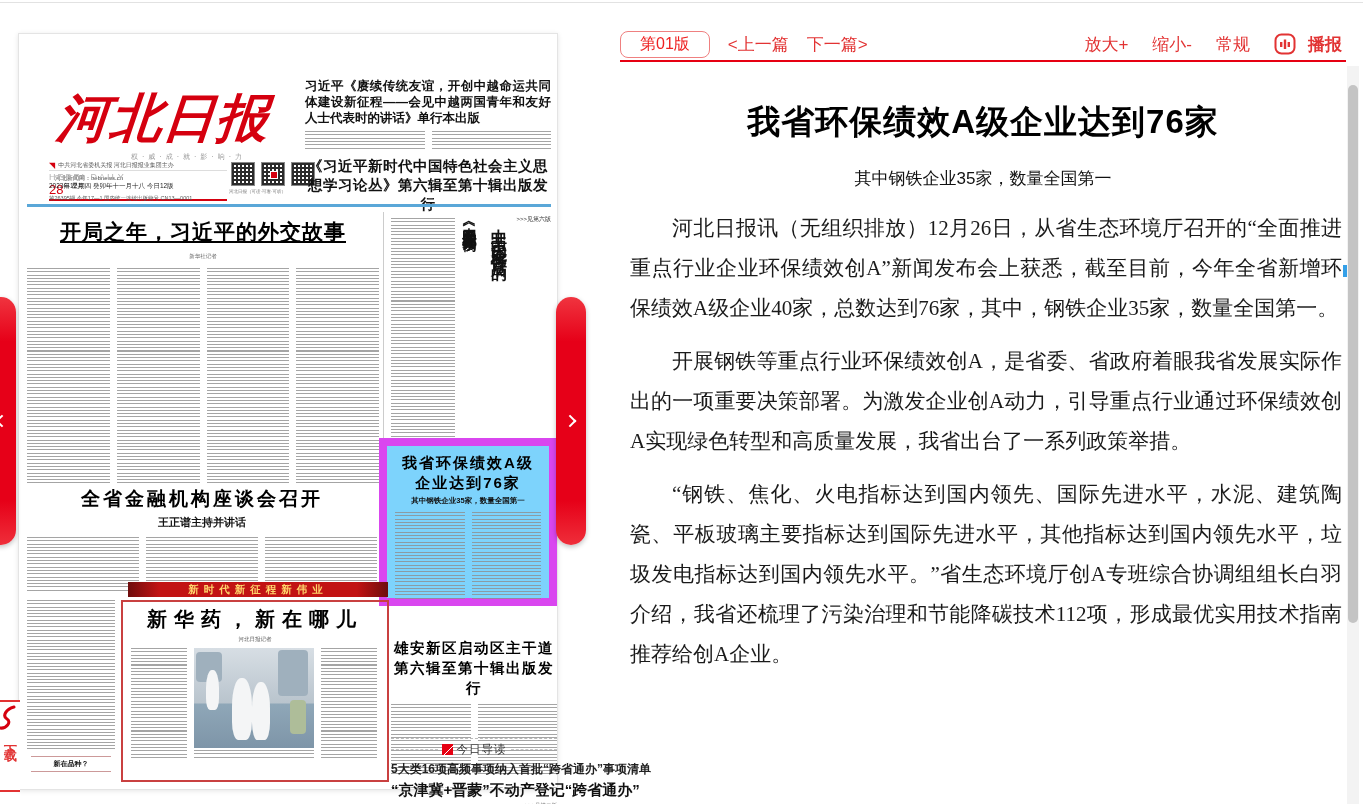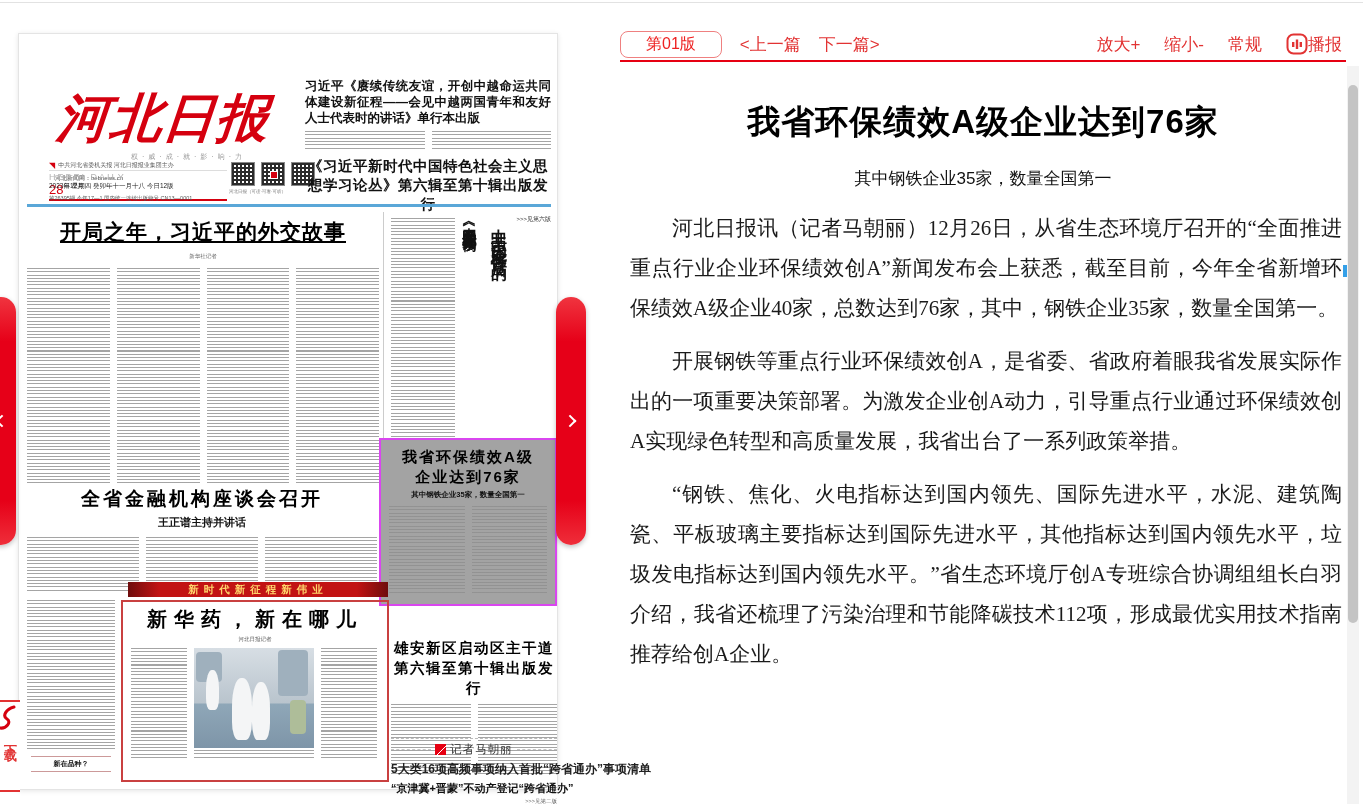--- a/index.html
+++ b/index.html
@@ -54,22 +54,22 @@
   .vdivider { left:364px; top:178px; width:1px; height:280px; background:#ccc; }
 
   .vstory { left:368px; top:176px; width:170px; height:226px; }
   .vs-body { left:4px; top:8px; width:64px; height:238px; }
   .vs-heads { left:74px; top:6px; height:214px; display:flex; flex-direction:row-reverse; gap:9px; }
   .vs-heads span { position:static; writing-mode:vertical-rl; font-weight:bold; color:#111; }
   .vs-l1 { font-size:16px; letter-spacing:4px; }
   .vs-l2 { font-size:14px; letter-spacing:1px; }
   .vs-note { left:4px; top:250px; width:160px; font-size:5.5px; font-weight:bold; color:#222; text-align:right; }
 
-  .selbox { left:360px; top:404px; width:178px; height:168px; background:#a3a3a3;
-    border:2px solid #d946ef; padding:7px 8px 5px; }
+  .selbox { left:360px; top:404px; width:178px; height:168px; background:#7dd3fc;
+    border:8px solid #d946ef; padding:7px 8px 5px; }
   .sel-l1,.sel-l2 { position:static; display:block; text-align:center; font-weight:bold;
     color:#000; font-size:15px; letter-spacing:2px; line-height:20px; }
   .sel-sub { position:static; display:block; text-align:center; font-weight:bold; font-size:7.5px;
     color:#111; margin-top:3px; }
   .sel-cols { position:static; margin-top:6px; height:88px; }
 
   .finance { left:8px; top:452px; width:350px; height:112px; }
   .fin-h { position:static; display:block; text-align:center; font-weight:bold; font-size:19px;
     color:#000; letter-spacing:3px; }
   .fin-sub { position:static; display:block; text-align:center; font-weight:bold; font-size:11px;
@@ -106,21 +106,21 @@
   .xa-cols { position:static; margin-top:6px; height:72px; }
 
   .guide { left:372px; top:704px; width:166px; height:50px; border-top:1px dashed #bbb;
     border-bottom:1px dashed #bbb; padding-top:3px; }
   .guide-labelrow { position:static; display:flex; align-items:center; gap:4px; }
   .guide-dash { position:static; flex:1; border-top:1px dashed #c6c6c6; }
   .guide-icon { position:static; width:11px; height:11px; background:linear-gradient(135deg,#e60012 55%,#fff 55%,#fff 62%,#e60012 62%); flex:none; }
   .guide-label { position:static; font-size:11.5px; color:#333; letter-spacing:1px; white-space:nowrap; }
   .guide-l1 { position:static; display:block; font-size:12px; font-weight:bold; color:#222;
     text-align:center; margin-top:4px; white-space:nowrap; }
-  .guide-l2 { position:static; display:block; font-size:11px; font-weight:bold; color:#111;
+  .guide-l2 { position:static; display:block; font-size:15px; font-weight:bold; color:#111;
     text-align:center; margin-top:3px; white-space:nowrap; }
   .guide-jump { position:static; display:block; font-size:5.5px; color:#666; text-align:right; margin-top:2px; }
 
   
   .edge { position:absolute; width:30px; height:248px; top:297px; border-radius:15px;
     background:linear-gradient(180deg,#f0343f 0%,#e60018 18%,#e60018 82%,#ef2e3a 100%);
     box-shadow:0 2px 5px rgba(0,0,0,.25); cursor:pointer; }
   .edge.left { left:-14px; }
   .edge.right { left:556px; }
   .chev { position:absolute; top:50%; left:50%; width:9px; height:9px;
@@ -132,25 +132,25 @@
   .dl { position:absolute; left:-8px; top:700px; width:28px; height:92px; background:#fff;
     border-top:2px solid #e23333; border-bottom:2px solid #e23333; cursor:pointer; }
   .dl-glyph { position:absolute; left:6px; top:2px; width:20px; height:28px; }
   .dl-label { position:absolute; left:9px; top:32px; writing-mode:vertical-rl;
     font-size:13px; font-weight:bold; color:#e23333; letter-spacing:4px; }
 
   
   .reader { position:absolute; left:620px; top:28px; width:726px; }
   .toolbar { display:flex; align-items:center; gap:18px; height:34px; padding:0 4px 0 0;
     border-bottom:2px solid #e60012; color:#e23333; font-size:17px; }
-  .page-badge { border:1px solid #ef8080; border-radius:8px; padding:2px 25px; font-size:16px;
+  .page-badge { border:1px solid #ef8080; border-radius:8px; padding:2px 19px; font-size:16px;
     color:#e22; cursor:pointer; white-space:nowrap; }
   .tb-link { cursor:pointer; white-space:nowrap; }
   .tb-right { margin-left:auto; display:flex; align-items:flex-end; gap:24px; }
-  .tb-broadcast { display:flex; align-items:center; gap:0; cursor:pointer; }
+  .tb-broadcast { display:flex; align-items:center; gap:12px; cursor:pointer;font-weight:bold; }
   .article-title { margin-top:38px; text-align:center; font-size:33px; font-weight:bold; color:#000;
     letter-spacing:1px; }
   .article-sub { margin-top:22px; text-align:center; font-size:17px; color:#111; }
   .paras { margin-top:18px; padding:0 4px 0 10px;
     font-family:"Liberation Serif","DejaVu Serif",serif; }
   .paras p { font-size:21px; line-height:40px; color:#1a1a1a; text-indent:2em;
     text-align:justify; margin:13px 0; }
 
   
   .sb-track { position:absolute; left:1347px; top:66px; width:12px; height:738px; background:#f3f3f3; }
@@ -264,21 +264,21 @@
     <span class="xa-cols stcols" style="height:72px">
         <i class="st"></i>
         <i class="st"></i>
       </span>
   </div>
 
   <div class="guide">
     <span class="guide-labelrow">
       <span class="guide-dash"></span>
       <span class="guide-icon"></span>
-      <span class="guide-label">记者马朝丽</span>
+      <span class="guide-label">今日导读</span>
       <span class="guide-dash"></span>
     </span>
     <span class="guide-l1">5大类16项高频事项纳入首批“跨省通办”事项清单</span>
     <span class="guide-l2">“京津冀+晋蒙”不动产登记“跨省通办”</span>
     <span class="guide-jump">&gt;&gt;&gt;见第二版</span>
   </div>
 </section>
 
 <div class="edge left">
     <span class="chev l"></span>
@@ -312,21 +312,21 @@
         </svg>
         <span>播报</span>
       </span>
     </span>
   </div>
 
   <h1 class="article-title">我省环保绩效A级企业达到76家</h1>
   <div class="article-sub">其中钢铁企业35家，数量全国第一</div>
 
   <div class="paras">
-    <p>河北日报讯（记者马朝丽）12月26日，从省生态环境厅召开的“全面推进重点行业企业环保绩效创A”新闻发布会上获悉，截至目前，今年全省新增环保绩效A级企业40家，总数达到76家，其中，钢铁企业35家，数量全国第一。</p>
+    <p>河北日报讯（无组织排放）12月26日，从省生态环境厅召开的“全面推进重点行业企业环保绩效创A”新闻发布会上获悉，截至目前，今年全省新增环保绩效A级企业40家，总数达到76家，其中，钢铁企业35家，数量全国第一。</p>
     <p>开展钢铁等重点行业环保绩效创A，是省委、省政府着眼我省发展实际作出的一项重要决策部署。为激发企业创A动力，引导重点行业通过环保绩效创A实现绿色转型和高质量发展，我省出台了一系列政策举措。</p>
     <p>“钢铁、焦化、火电指标达到国内领先、国际先进水平，水泥、建筑陶瓷、平板玻璃主要指标达到国际先进水平，其他指标达到国内领先水平，垃圾发电指标达到国内领先水平。”省生态环境厅创A专班综合协调组组长白羽介绍，我省还梳理了污染治理和节能降碳技术112项，形成最优实用技术指南推荐给创A企业。</p>
 
   </div>
 </main>
 
 <div class="sb-track"></div>
 <div class="sb-thumb"></div>
 <div class="sb-tick"></div>
 

